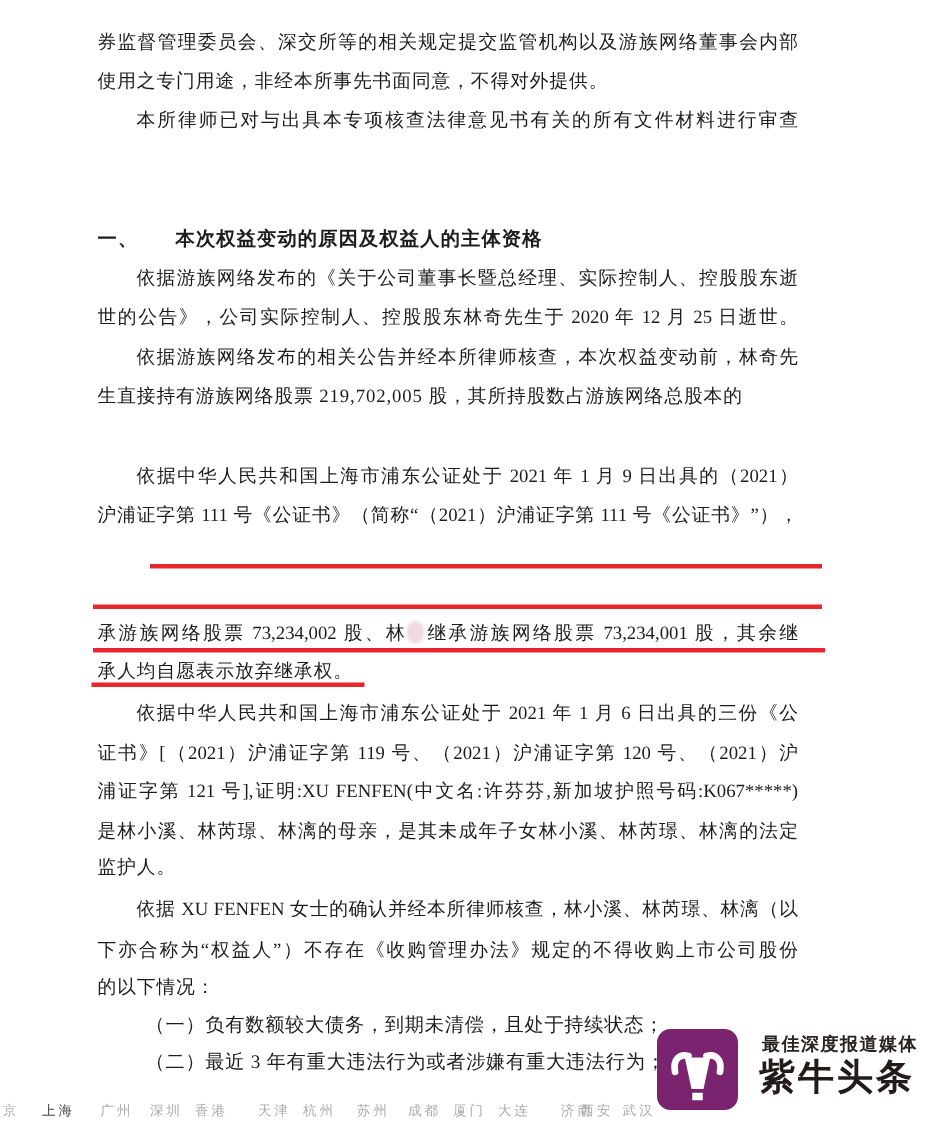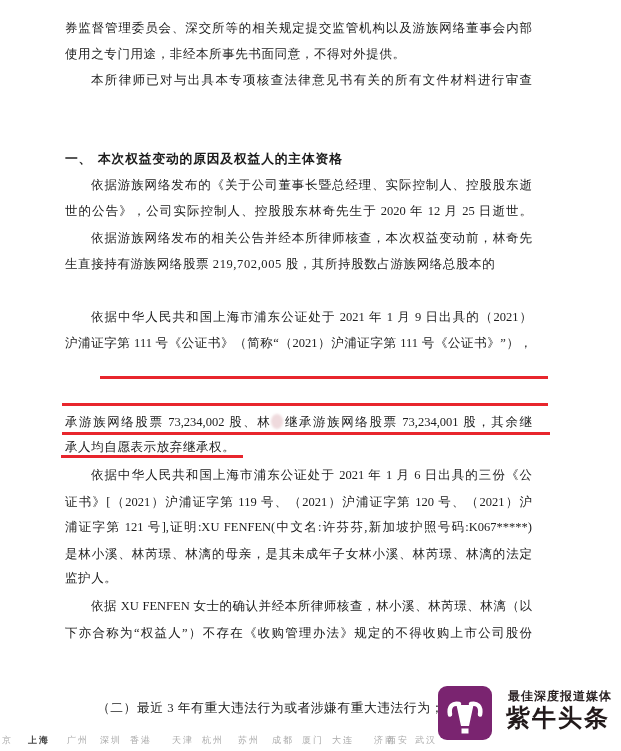--- a/index.html
+++ b/index.html
@@ -18,37 +18,37 @@
   .ln.l { text-align:left; letter-spacing:0.6px; }
   .heading { position:absolute; top:149px; height:20px; line-height:20px; font-size:12.8px; font-weight:bold; letter-spacing:0.8px; }
   .rd { display:inline-block; width:12px; height:15px; border-radius:50%; vertical-align:-3px; filter:blur(1.2px); }
   .rd.pink { background:#d6aeb4; }
   .rd.lpink { background:#efdadd; }
   .rd.grey { background:#dedede; }
   .rd.white { background:#efefef; }
   .ul { position:absolute; height:3px; background:#e8262d; }
   .list { position:absolute; left:97px; height:20px; line-height:20px; font-size:12.8px; letter-spacing:0.5px; white-space:nowrap; }
   .city { position:absolute; top:734px; font-size:9px; line-height:12px; color:#ababab; letter-spacing:2px; white-space:nowrap; }
-  .city.hl { color:#444; font-weight:bold; }
+  .city.hl { color:#444; font-weight:normal; }
   .logo { position:absolute; left:438px; top:686px; width:54px; height:54px; z-index:2; }
   .brand-bg { position:absolute; left:494px; top:682px; width:127px; height:69px; background:#fff; z-index:1; }
   .tagline { position:absolute; left:508px; top:689px; font-family:"DejaVu Sans", sans-serif; font-size:12px; font-weight:bold; letter-spacing:1px; color:#2b2223; line-height:14px; white-space:nowrap; z-index:2; }
   .brandname { position:absolute; left:506px; top:704px; font-family:"DejaVu Sans", sans-serif; font-size:24px; font-weight:900; letter-spacing:2px; color:#221a1b; line-height:28px; white-space:nowrap; z-index:2; }
 </style>
 </head>
 <body>
 
 <div class="page">
 
   <div class="ln j" style="top:18px">券监督管理委员会、深交所等的相关规定提交监管机构以及游族网络董事会内部</div>
   <div class="ln l" style="top:44px">使用之专门用途，非经本所事先书面同意，不得对外提供。</div>
   <div class="ln ind j" style="top:70px">本所律师已对与出具本专项核查法律意见书有关的所有文件材料进行审查</div>
 
   <div class="heading" style="left:65px">一、</div>
-  <div class="heading" style="left:98px">本次权益变动的原因及权益人的主体资格</div>
+  <div class="heading" style="left:117px">本次权益变动的原因及权益人的主体资格</div>
 
   <div class="ln ind j" style="top:175px">依据游族网络发布的《关于公司董事长暨总经理、实际控制人、控股股东逝</div>
   <div class="ln j" style="top:201px">世的公告》，公司实际控制人、控股股东林奇先生于 2020 年 12 月 25 日逝世。</div>
 
   <div class="ln ind j" style="top:228px">依据游族网络发布的相关公告并经本所律师核查，本次权益变动前，林奇先</div>
   <div class="ln l" style="top:254px">生直接持有游族网络股票 219,702,005 股，其所持股数占游族网络总股本的</div>
 
   <div class="ln ind j" style="top:307px">依据中华人民共和国上海市浦东公证处于 2021 年 1 月 9 日出具的（2021）</div>
   <div class="ln j" style="top:333px">沪浦证字第 111 号《公证书》（简称“（2021）沪浦证字第 111 号《公证书》”），</div>
 
@@ -63,21 +63,23 @@
   <div class="ul" style="left:61px; top:455px; width:182px"></div>
 
   <div class="ln ind j" style="top:465px">依据中华人民共和国上海市浦东公证处于 2021 年 1 月 6 日出具的三份《公</div>
   <div class="ln j" style="top:492px">证书》[（2021）沪浦证字第 119 号、（2021）沪浦证字第 120 号、（2021）沪</div>
   <div class="ln j" style="top:517px">浦证字第 121 号],证明:XU FENFEN(中文名:许芬芬,新加坡护照号码:K067*****)</div>
   <div class="ln j" style="top:544px">是林小溪、林芮璟、林漓的母亲，是其未成年子女林小溪、林芮璟、林漓的法定</div>
   <div class="ln l" style="top:568px">监护人。</div>
 
   <div class="ln ind j" style="top:596px">依据 XU FENFEN 女士的确认并经本所律师核查，林小溪、林芮璟、林漓（以</div>
   <div class="ln j" style="top:623px">下亦合称为“权益人”）不存在《收购管理办法》规定的不得收购上市公司股份</div>
+  <div class="ln l" style="top:648px">的以下情况：</div>
 
+  <div class="list" style="top:673px">（一）负有数额较大债务，到期未清偿，且处于持续状态；</div>
   <div class="list" style="top:698px">（二）最近 3 年有重大违法行为或者涉嫌有重大违法行为；</div>
 
   <div class="city" style="left:-9px">北京</div>
   <div class="city hl" style="left:28px">上海</div>
   <div class="city" style="left:67px">广州</div>
   <div class="city" style="left:100px">深圳</div>
   <div class="city" style="left:130px">香港</div>
   <div class="city" style="left:172px">天津</div>
   <div class="city" style="left:202px">杭州</div>
   <div class="city" style="left:238px">苏州</div>

